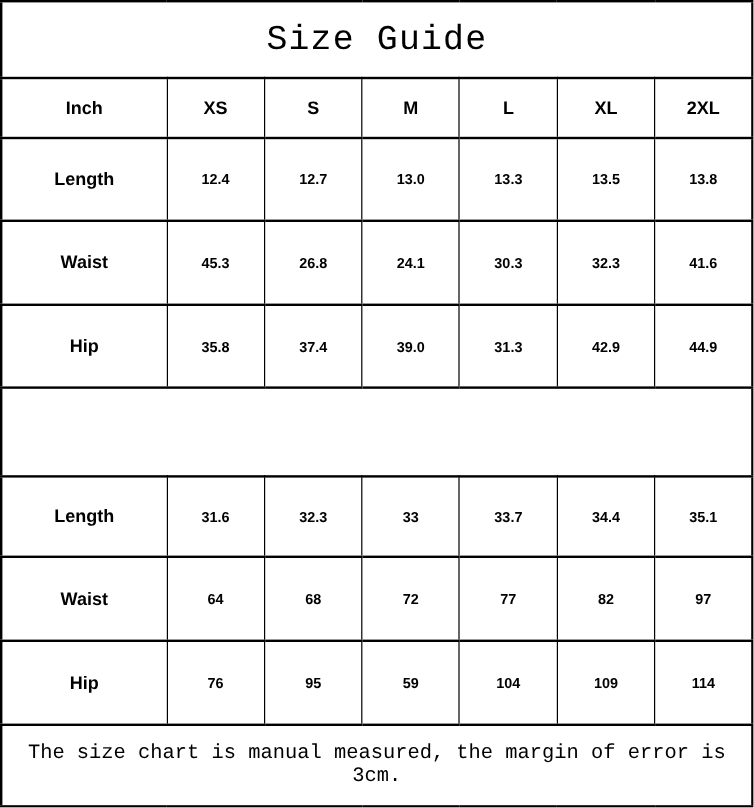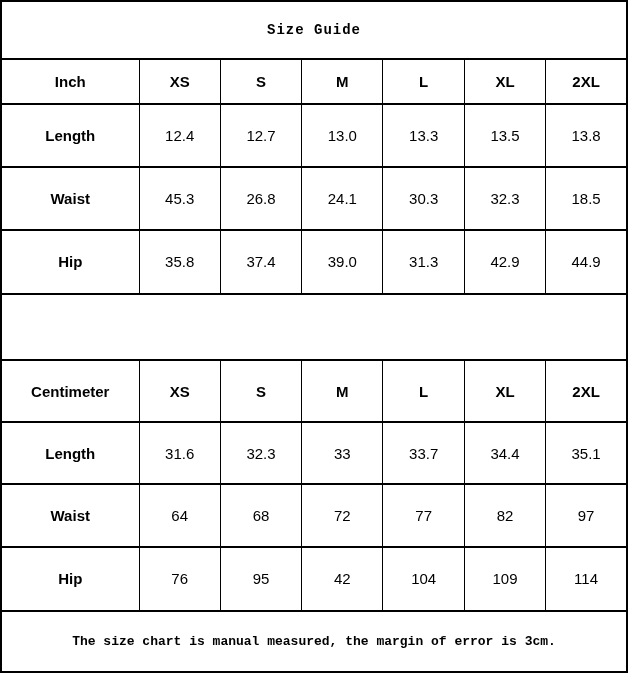--- a/index.html
+++ b/index.html
@@ -29,39 +29,39 @@
   tr.r-waist1 { height: 62px; }
   tr.r-hip1   { height: 62px; }
   tr.r-spacer { height: 65px; }
   tr.r-head2  { height: 61px; }
   tr.r-len2   { height: 60px; }
   tr.r-waist2 { height: 62px; }
   tr.r-hip2   { height: 62px; }
   tr.r-footer { height: 60px; }
   .title-cell {
     font-family: "Liberation Mono", "DejaVu Sans Mono", monospace;
-    font-size: 14px;
-    font-weight: 700;
+    font-size: 29px;
+    font-weight: 400;
     letter-spacing: 1px;
     margin-left: 16px;
   }
   .head, .rlabel {
     font-family: "Liberation Sans", "DejaVu Sans", sans-serif;
     font-weight: 700;
     font-size: 15px;
   }
   .val {
     font-family: "Liberation Sans", "DejaVu Sans", sans-serif;
-    font-weight: 400;
-    font-size: 15px;
+    font-weight: 700;
+    font-size: 12px;
   }
   .footer-cell {
     font-family: "Liberation Mono", "DejaVu Sans Mono", monospace;
-    font-size: 13px;
-    font-weight: 700;
+    font-size: 17px;
+    font-weight: 400;
   }
 </style>
 </head>
 <body>
 
 <table class="size-guide">
   <colgroup>
     <col class="c-label">
     <col>
       <col>
@@ -96,46 +96,37 @@
     <td class="val">13.8</td>
   </tr>
 
   <tr class="r-waist1">
     <td class="rlabel">Waist</td>
     <td class="val">45.3</td>
     <td class="val">26.8</td>
     <td class="val">24.1</td>
     <td class="val">30.3</td>
     <td class="val">32.3</td>
-    <td class="val">18.5</td>
+    <td class="val">41.6</td>
   </tr>
 
   <tr class="r-hip1">
     <td class="rlabel">Hip</td>
     <td class="val">35.8</td>
     <td class="val">37.4</td>
     <td class="val">39.0</td>
     <td class="val">31.3</td>
     <td class="val">42.9</td>
     <td class="val">44.9</td>
   </tr>
 
   <tr class="r-spacer">
     <td colspan="7"></td>
   </tr>
 
-  <tr class="r-head2">
-    <td class="head">Centimeter</td>
-    <td class="head">XS</td>
-    <td class="head">S</td>
-    <td class="head">M</td>
-    <td class="head">L</td>
-    <td class="head">XL</td>
-    <td class="head">2XL</td>
-  </tr>
 
   <tr class="r-len2">
     <td class="rlabel">Length</td>
     <td class="val">31.6</td>
     <td class="val">32.3</td>
     <td class="val">33</td>
     <td class="val">33.7</td>
     <td class="val">34.4</td>
     <td class="val">35.1</td>
   </tr>
@@ -147,21 +138,21 @@
     <td class="val">72</td>
     <td class="val">77</td>
     <td class="val">82</td>
     <td class="val">97</td>
   </tr>
 
   <tr class="r-hip2">
     <td class="rlabel">Hip</td>
     <td class="val">76</td>
     <td class="val">95</td>
-    <td class="val">42</td>
+    <td class="val">59</td>
     <td class="val">104</td>
     <td class="val">109</td>
     <td class="val">114</td>
   </tr>
 
   <tr class="r-footer">
     <td colspan="7" class="footer-cell">The size chart is manual measured, the margin of error is 3cm.</td>
   </tr>
 </tbody>
   </table>

